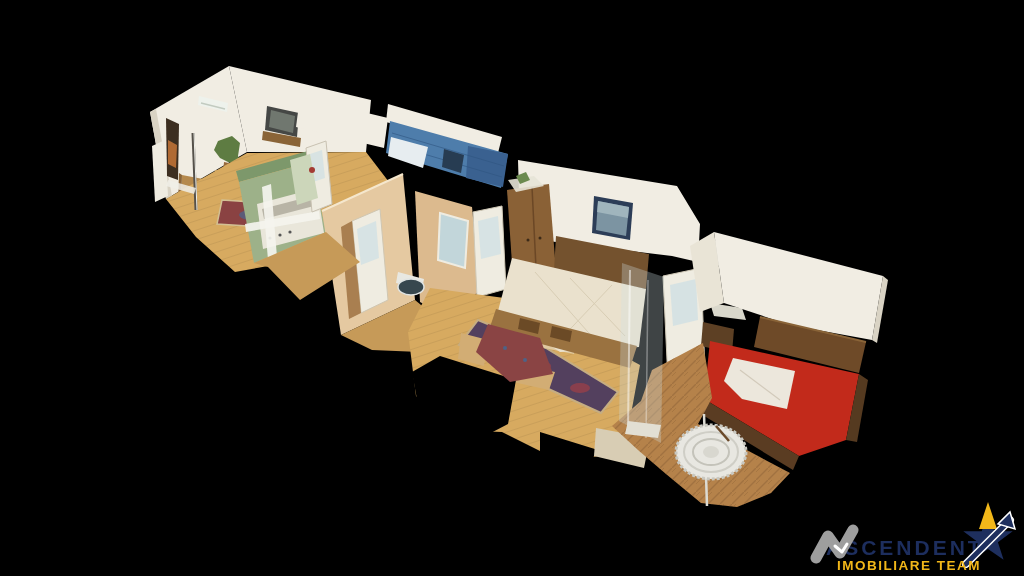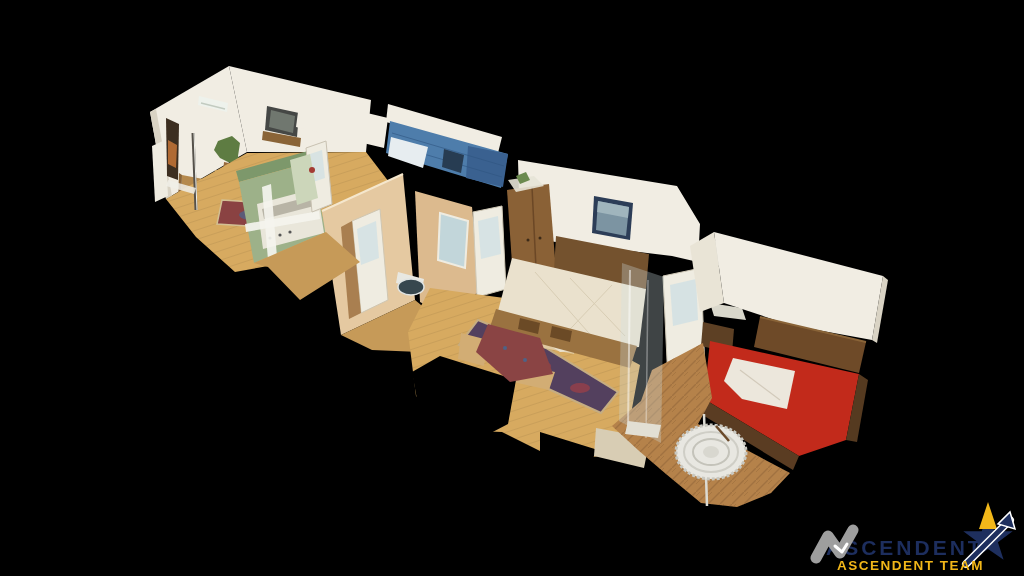--- a/index.html
+++ b/index.html
@@ -217,15 +217,15 @@
 
     <svg class="wm-star" width="62" height="72" viewBox="0 0 62 72">
       <polygon points="31,13 37.3,30.2 55.7,30.2 40.9,41.3 46.6,58.8 31,48 15.4,58.8 21.1,41.3 6.3,30.2 24.7,30.2" fill="#1e2f5e"></polygon>
       <polygon points="31,1 40,28 22,28" fill="#f2b719"></polygon>
       <line x1="9" y1="63" x2="53" y2="19" stroke="#ffffff" stroke-width="8" stroke-linecap="round"></line>
       <line x1="9" y1="63" x2="53" y2="19" stroke="#1e2f5e" stroke-width="5" stroke-linecap="round"></line>
       <polygon points="53,11 58,28 41,23" fill="#1e2f5e" stroke="#ffffff" stroke-width="1.5"></polygon>
     </svg>
 
 
-    <div class="wm-imobiliare">ASCENDENT TEAM</div>
+    <div class="wm-imobiliare">IMOBILIARE TEAM</div>
   </div>
 </div>
 
 </body></html>

